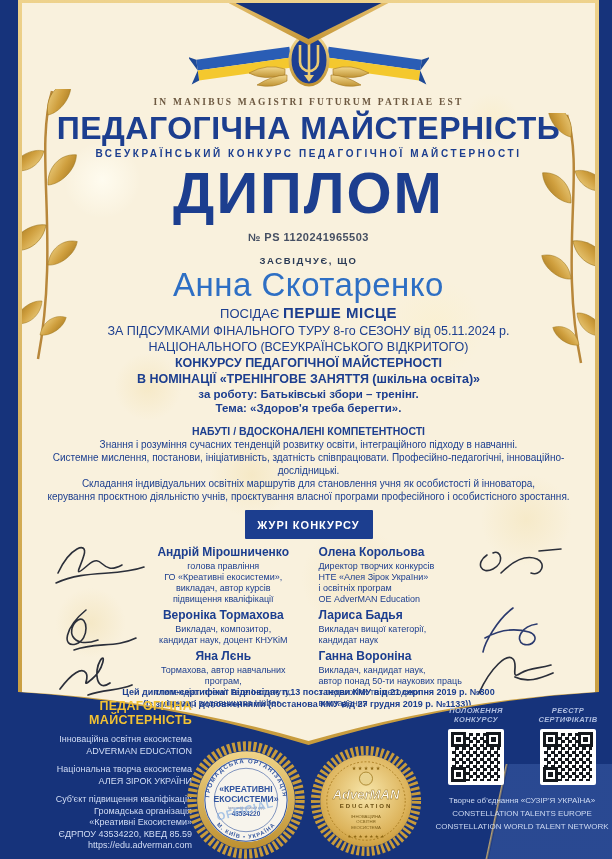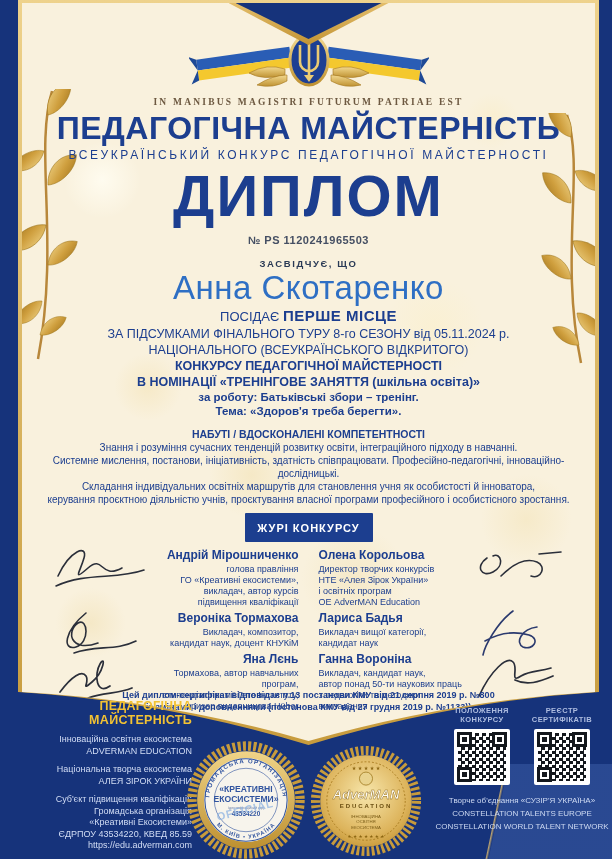--- a/index.html
+++ b/index.html
@@ -40,21 +40,21 @@
   .branch{position:absolute;z-index:1;}
   .branch-l{left:-8px;top:86px;}
   .branch-r{right:-10px;top:110px;transform:scaleX(-1);}
   .content{position:relative;z-index:2;}
   
   .emblem{margin:26px auto 0;display:block;}
   .motto{margin-top:6px;font-family:"Liberation Serif", serif;font-size:9.5px;
     letter-spacing:2.2px;color:#6d5941;font-weight:700;}
   .main-title{margin-top:3px;font-size:32px;font-weight:800;letter-spacing:.5px;
     color:#1c3e8f;line-height:36px;}
-  .subtitle{margin-top:2px;font-size:12px;font-weight:400;letter-spacing:2.6px;color:#1c3e8f;}
+  .subtitle{margin-top:2px;font-size:10px;font-weight:700;letter-spacing:2.6px;color:#1c3e8f;}
   
   .diplom{margin-top:8px;font-size:58px;font-weight:800;line-height:52px;
     letter-spacing:2px;color:#1c3e8f;}
   .cert-row{display:flex;justify-content:center;align-items:baseline;gap:10px;line-height:36px;}
   .cert-no{font-size:11px;font-weight:700;color:#454f63;letter-spacing:.5px;}
   .cert-word{font-size:35px;font-weight:800;letter-spacing:1.5px;color:#1c3e8f;}
   .zasv{font-size:9.5px;font-weight:700;letter-spacing:1.6px;color:#2a3a55;}
   .recipient{font-size:33px;line-height:38px;color:#2e6fc4;letter-spacing:.5px;}
   
   .award{margin-top:0;}
@@ -71,35 +71,35 @@
   .jury-btn{margin:7px auto 0;width:128px;height:29px;background:#1c3e8f;
     color:#fff;font-size:11px;font-weight:700;letter-spacing:1px;
     display:flex;align-items:center;justify-content:center;border-radius:1px;}
   .jury-grid{margin-top:6px;display:grid;grid-template-columns:1fr 1fr;
     column-gap:20px;padding:0 30px;}
   .jury-cell{display:flex;margin-bottom:3px;}
   .jury-cell .sig{flex:0 0 96px;position:relative;}
   .jury-cell .sig svg{position:absolute;top:-4px;left:0;}
   .jury-cell.right .sig svg{left:auto;right:0;}
   .jury-cell .txt{flex:1;}
-  .jury-cell.left .txt{text-align:right;}
+  .jury-cell.left .txt{}
   .jury-cell.right .txt{text-align:left;}
   .j-name{font-size:12px;font-weight:700;line-height:14px;color:#1c3e8f;}
   .j-role{font-size:9px;line-height:11px;color:#1c3e8f;margin-top:2px;}
   .legal{margin-top:-26px;font-size:9px;font-weight:700;line-height:12px;
     color:#1c3e8f;position:relative;z-index:2;}
   
   .footer-left{position:absolute;left:24px;top:699px;width:168px;text-align:right;z-index:5;}
   .fl-title{color:#f2c233;font-size:12.5px;font-weight:800;line-height:14px;letter-spacing:.3px;}
   .fl-p{margin-top:7px;color:#d2ddf5;font-size:9px;line-height:11.5px;}
   .seal{position:absolute;z-index:5;}
   .seal1{left:186px;top:740px;}
   .seal2{left:310px;top:745px;}
   .footer-right{position:absolute;left:436px;top:706px;width:172px;z-index:5;text-align:center;}
-  .qr-cols{display:flex;justify-content:center;}
+  .qr-cols{display:flex;justify-content:space-between;font-style:italic;}
   .qr-col{width:80px;}
   .qr-label{color:#aebde0;font-size:7.5px;font-weight:700;line-height:9px;letter-spacing:.4px;}
   .qr{width:56px;height:56px;background:#fff;margin:5px auto 0;position:relative;border-radius:2px;}
   .qr-mod{position:absolute;inset:4px;
     background:repeating-conic-gradient(#14181d 0% 25%, transparent 0% 50%) 0 0 / 7px 7px;}
   .fd{position:absolute;width:15px;height:15px;border:3px solid #14181d;background:#fff;box-sizing:border-box;}
   .fd::after{content:"";position:absolute;inset:2px;background:#14181d;}
   .fd.tl{top:3px;left:3px;} .fd.tr{top:3px;right:3px;} .fd.bl{bottom:3px;left:3px;}
   .orgs{margin-top:9px;margin-left:-14px;width:200px;color:#cdd9f2;font-size:8px;line-height:13px;}
   .swoosh{position:absolute;right:0;bottom:0;width:250px;height:95px;z-index:1;

